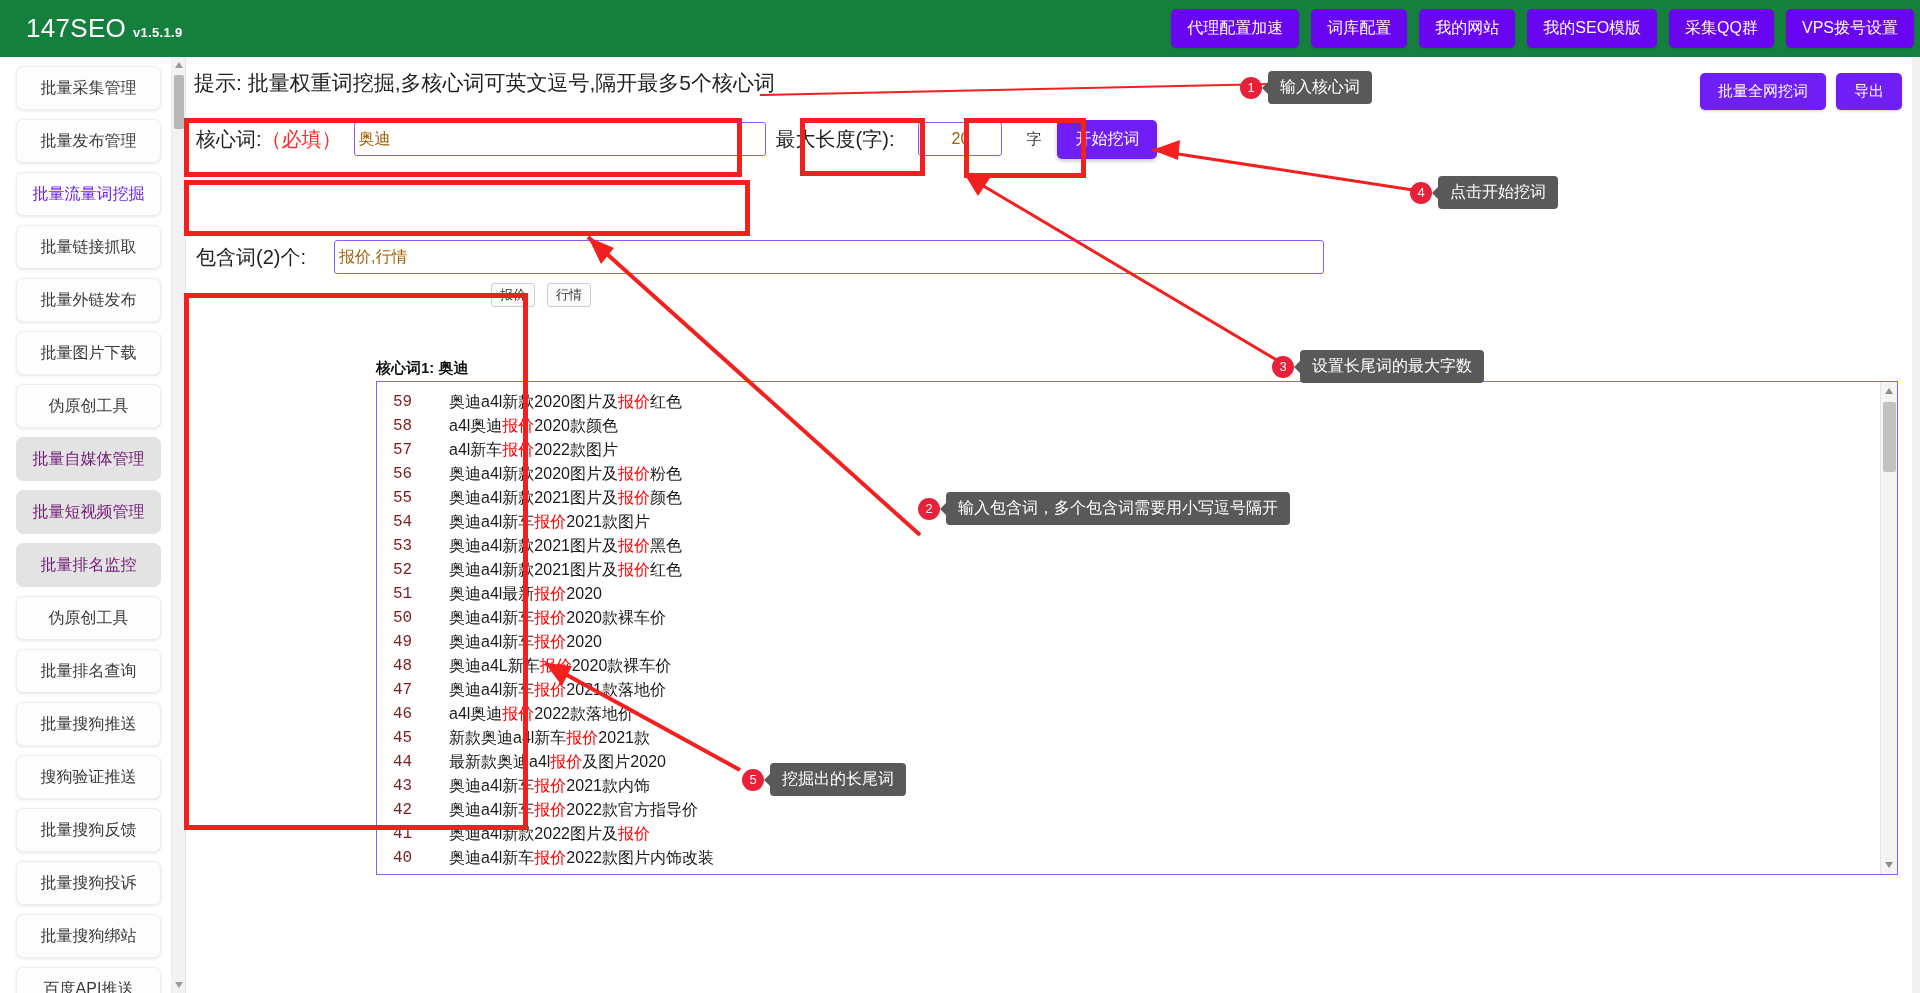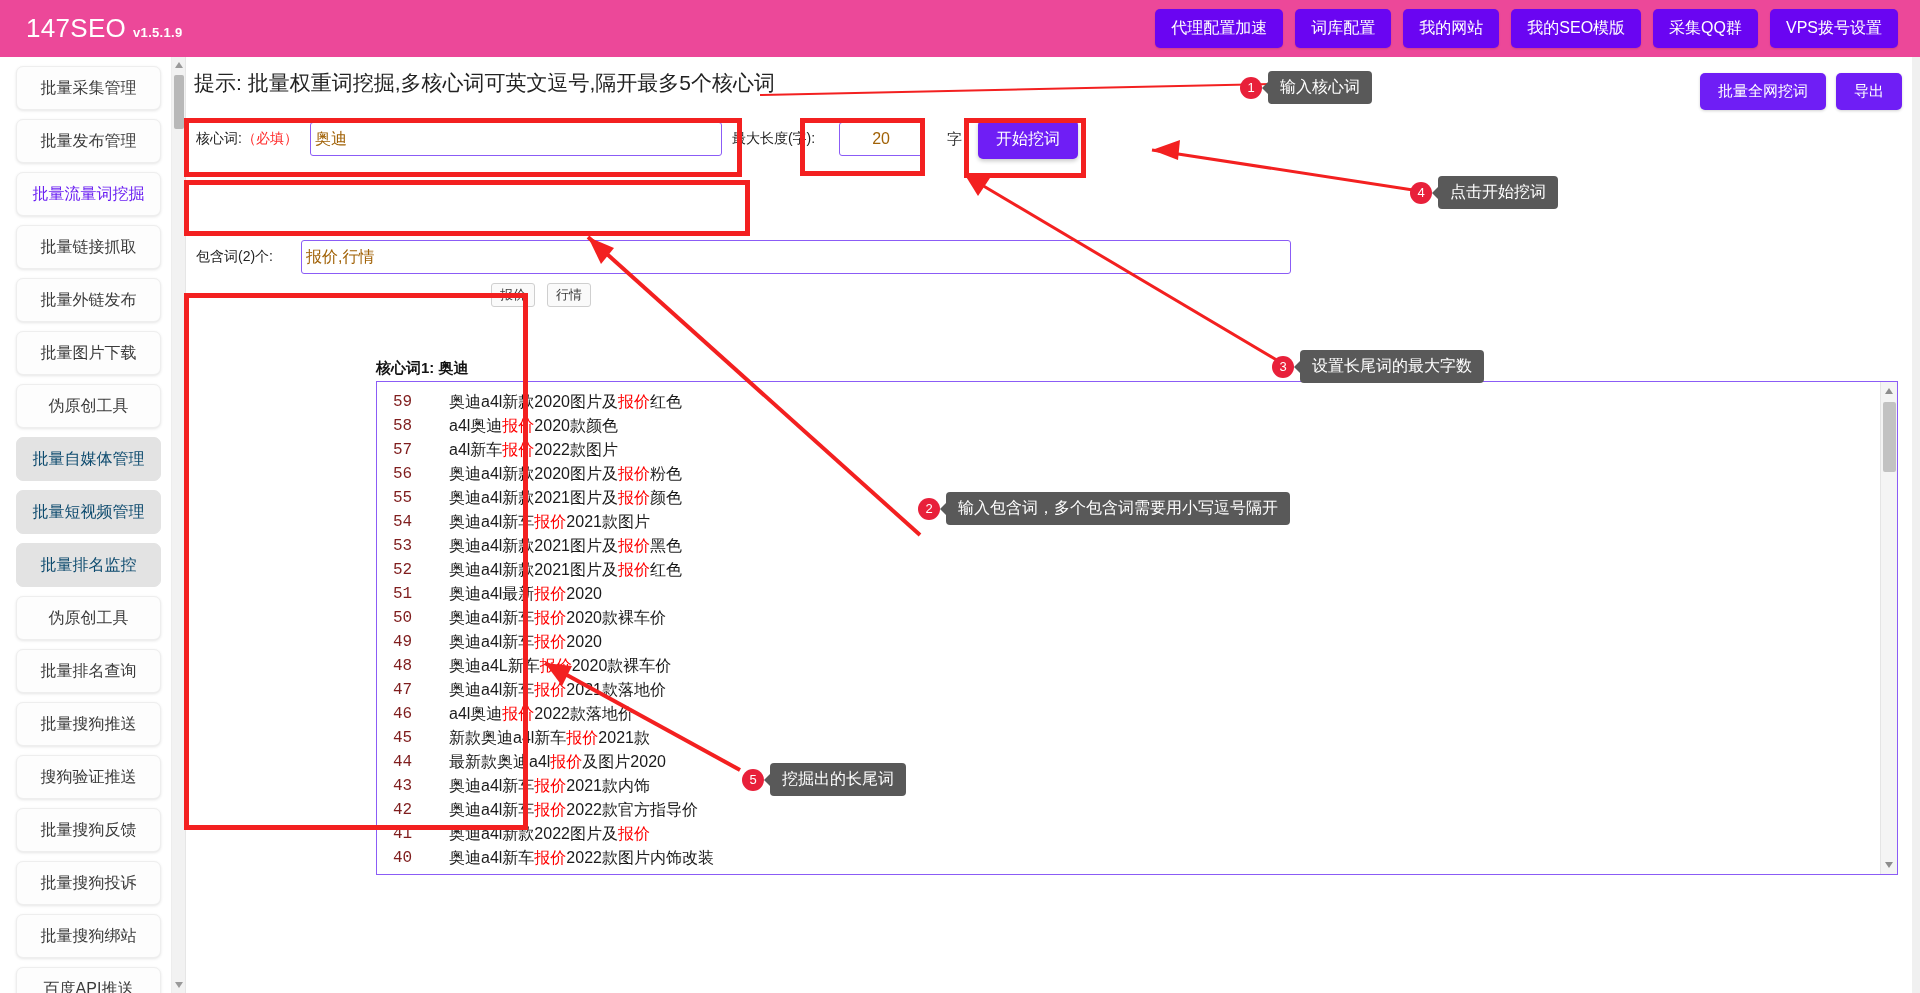--- a/index.html
+++ b/index.html
@@ -8,32 +8,32 @@
     width: 1920px; height: 993px;
     overflow: hidden;
     background: #ffffff;
     font-family: "Liberation Sans", "DejaVu Sans", sans-serif;
   }
   #app { position: relative; width: 1920px; height: 993px; overflow: hidden; }
 
   
   .topbar {
     position: absolute; left: 0; top: 0; width: 1920px; height: 57px;
-    background: #ec4899;
+    background: #15803d;
     display: flex; align-items: center;
   }
   .brand {
     margin-left: 26px;
     color: #ffffff;
     font-size: 26px;
     letter-spacing: .3px;
     display: flex; align-items: baseline; gap: 7px;
   }
   .brand .ver { font-size: 13px; font-weight: bold; }
-  .topnav { margin-left: auto; display: flex; align-items: flex-end; gap: 12px; padding-right: 22px; }
+  .topnav { margin-left: auto; display: flex; align-items: flex-end; gap: 12px; padding-right: 6px; }
   .topnav .navitem {
     color: #ffffff;
     font-size: 16px;
     padding: 9px 16px;
     border-radius: 5px;
     background: #6a05f2;
     white-space: nowrap;
     cursor: pointer;
     box-shadow: 0 1px 2px rgba(0,0,0,.12);
   }
@@ -53,21 +53,21 @@
     border: 1px solid #eeeeee;
     box-shadow: 0 1px 3px rgba(0,0,0,.10);
     display: flex; align-items: center; justify-content: center;
     font-size: 16px;
     color: #3b3b3b;
     cursor: pointer;
     white-space: nowrap;
   }
   .side-item.active { color: #6a1ff2; }
   .side-item.disabled {
-    background: #e3e3e3; border-color: #e3e3e3; color: #0c4a6e;
+    background: #e3e3e3; border-color: #e3e3e3; color: #701a75;
     box-shadow: none; cursor: default;
   }
 
   
   .main {
     position: absolute; left: 172px; top: 57px;
     width: 1748px; height: 936px;
     background: #ffffff;
   }
   .scroll-rail {
@@ -96,21 +96,21 @@
   .top-actions { position: absolute; right: 18px; top: 16px; display: flex; gap: 10px; }
   .btn-purple {
     background: #6f1ef5; color: #fff; border: none;
     font-size: 15px; padding: 9px 18px; border-radius: 5px; cursor: pointer;
     box-shadow: 0 1px 3px rgba(0,0,0,.18);
     font-family: inherit;
   }
 
   
   .row1 { position: absolute; left: 10px; top: 58px; width: 1100px; height: 48px; display: flex; align-items: center; }
-  .lbl { font-size: 14px; color: #222; white-space: nowrap; }
+  .lbl { font-size: 20px; color: #222; white-space: nowrap; }
   .req { color: #ff2a2a; }
   .inp {
     border: 1px solid #8b5cf6; background: #fff; border-radius: 3px;
     height: 34px; font-size: 16px; color: #a16207; padding: 0 4px;
     font-family: inherit; outline: none;
   }
   .inp-core { width: 412px; margin-left: 12px; }
   .maxlen-wrap { display: flex; align-items: center; margin-left: 10px; gap: 24px; }
   .inp-len { width: 84px; text-align: center; }
   .unit { font-size: 15px; color: #333; }

